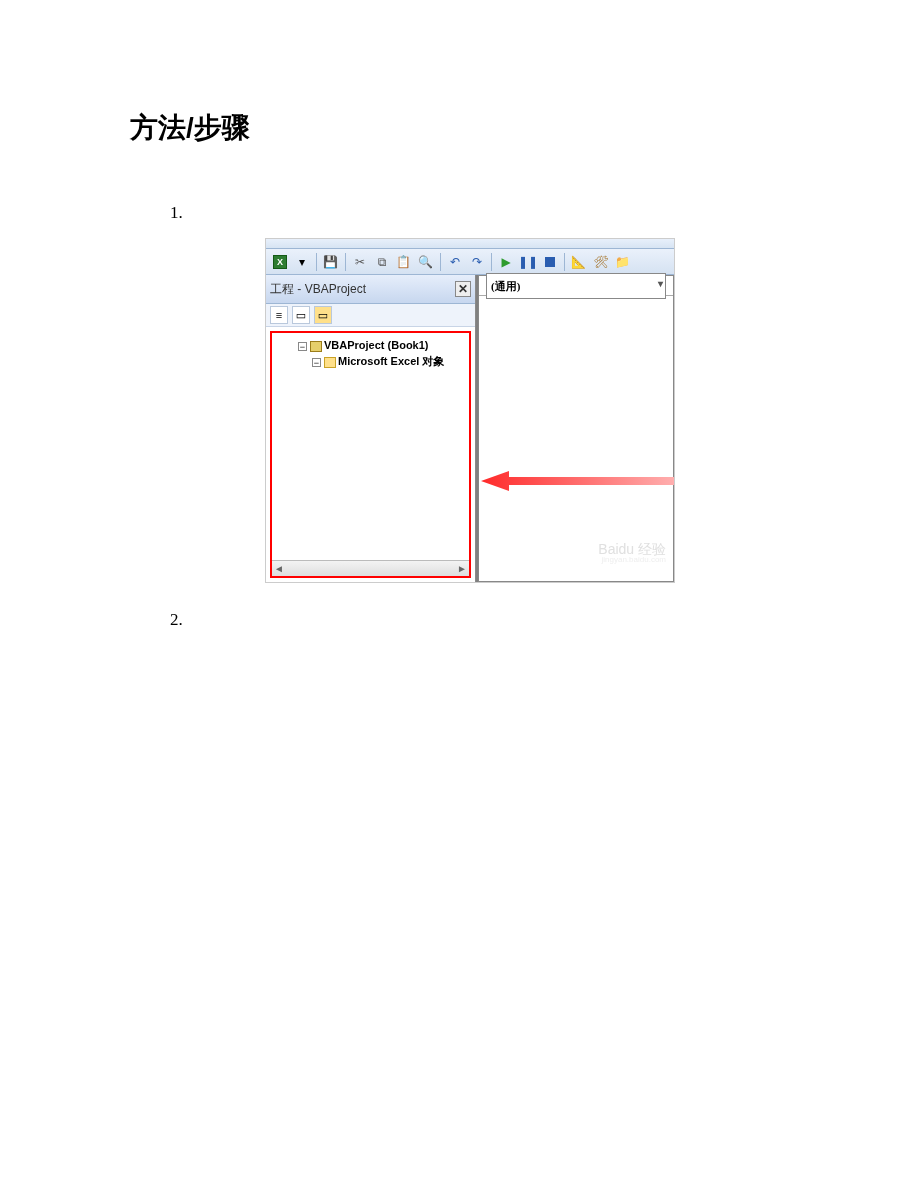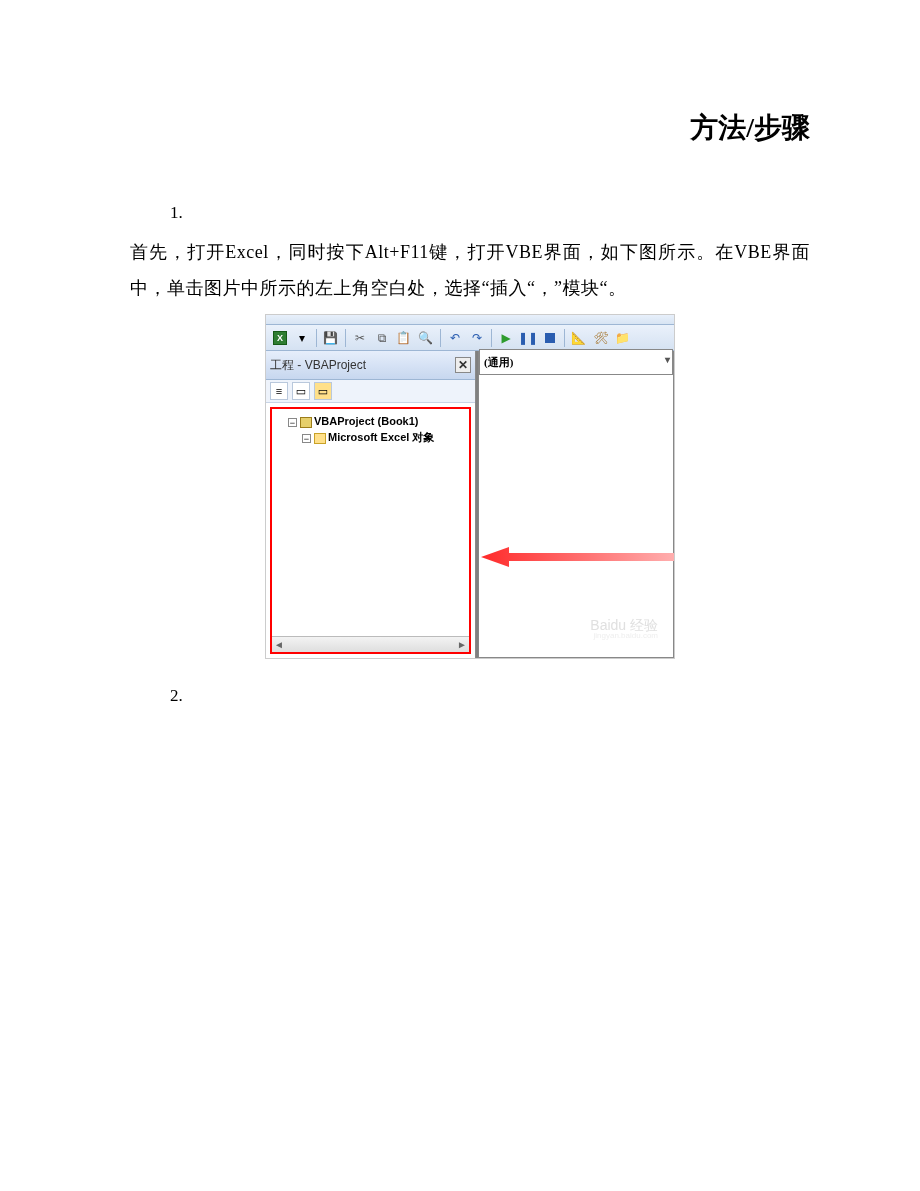--- a/index.html
+++ b/index.html
@@ -9,25 +9,25 @@
     width: 920px;
     height: 1191px;
     background: #fff;
     font-family: "SimSun", "宋体", serif;
     color: #000;
     font-size: 18px;
     line-height: 2.0;
   }
   .page { padding: 100px 110px 40px 130px; }
   .title {
-    text-align: right;
+    text-align: left;
     font-size: 28px;
     font-weight: bold;
     margin-bottom: 40px;
-    font-family: Liberation Serif, serif;
+    font-family: Liberation Sans, sans-serif;
   }
   .num {
     margin-left: 40px;
     font-family: "Times New Roman", serif;
     font-size: 17px;
   }
   .body-para {
     margin: 4px 0 4px 0;
     text-align: justify;
     font-size: 18px;
@@ -110,21 +110,21 @@
     border:2px solid red;
     border-top-width:2px;
     margin: 4px;
     position:relative;
     background:#fff;
   }
   .tree {
     font-size: 11px;
     font-family: "MS Sans Serif","SimSun",sans-serif;
     font-weight: bold;
-    padding: 4px 2px 2px 2px;
+    padding: 4px 2px 2px 12px;
     color:#000;
   }
   .tree ul { list-style:none; margin:0; padding-left:14px; }
   .tree li { white-space:nowrap; line-height:16px; font-weight:bold; }
   .tree .root { font-weight:bold; }
   .ticon { display:inline-block; width:12px;height:11px; margin-right:2px; vertical-align:middle; }
   .ti-proj { background:#e6cf6b;border:1px solid #9c7d1a; }
   .ti-fold { background:#ffe08a;border:1px solid #c9a227; }
   .ti-sheet { background:#fff;border:1px solid #4a6fa1; }
   .ti-wb { background:#4aa24a;border:1px solid #1c6a1c; }
@@ -137,50 +137,49 @@
   .rightcol { flex:1; position:relative; background:#808080; }
   .codewin {
     position:absolute; left:2px; right:0; top:0; bottom:0;
     background:#fff; border:1px solid #888;
   }
   .combo {
     border-bottom:1px solid #aaa; background:#fff; height:20px;
     display:flex;align-items:center;
   }
   .combo .dd {
-    flex:1;border:1px solid #888;margin:0;font-size:11px;font-weight:bold;
+    flex:1;border:1px solid #888;margin:7px;font-size:11px;font-weight:bold;
     padding:1px 16px 1px 4px;background:#fff;position:relative;font-family:"SimSun";
   }
   .combo .dd::after {
     content:"▾";position:absolute;right:2px;top:0;font-size:10px;color:#555;
   }
   .arrow {
     position:absolute;
     top: 230px;
     left: 215px;
     width: 200px;
     height: 24px;
     pointer-events:none;
   }
   .arrow svg { width:100%;height:100%; }
   .watermark {
-    position:absolute; right:16px; bottom:18px;
+    position:absolute; right:8px; bottom:18px;
     color:#e0e0e0; font-family:Arial; font-size:14px;
     text-align:right; line-height:1.0;
   }
   .watermark .s { font-size:8px; color:#eee; }
 </style>
 </head>
 <body>
 
 <div class="page">
   <div class="title">方法/步骤</div>
 
   <div class="num">1.</div>
-  <p class="body-para">首先，打开Excel，同时按下Alt+F11键，打开VBE界面，如下图所示。在VBE界面中，单击图片中所示的左上角空白处，选择“插入“，”模块“。</p>
 
   <div class="shot-wrap">
     <div class="shot">
       <div class="menustrip"></div>
       <div class="toolbar">
         <div class="tbtn">
             <span class="ic-xl">X</span>
           </div>
         <div class="tbtn">▾</div>
         <div class="sep"></div>

